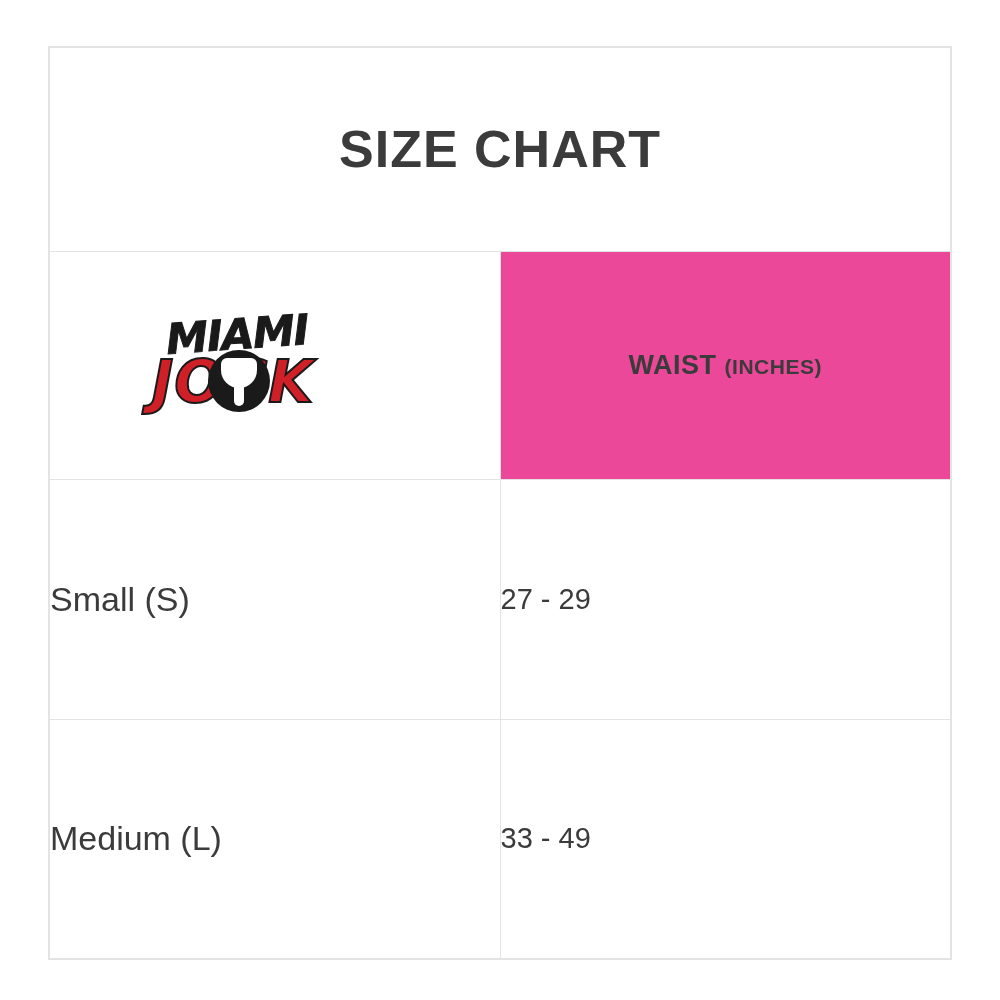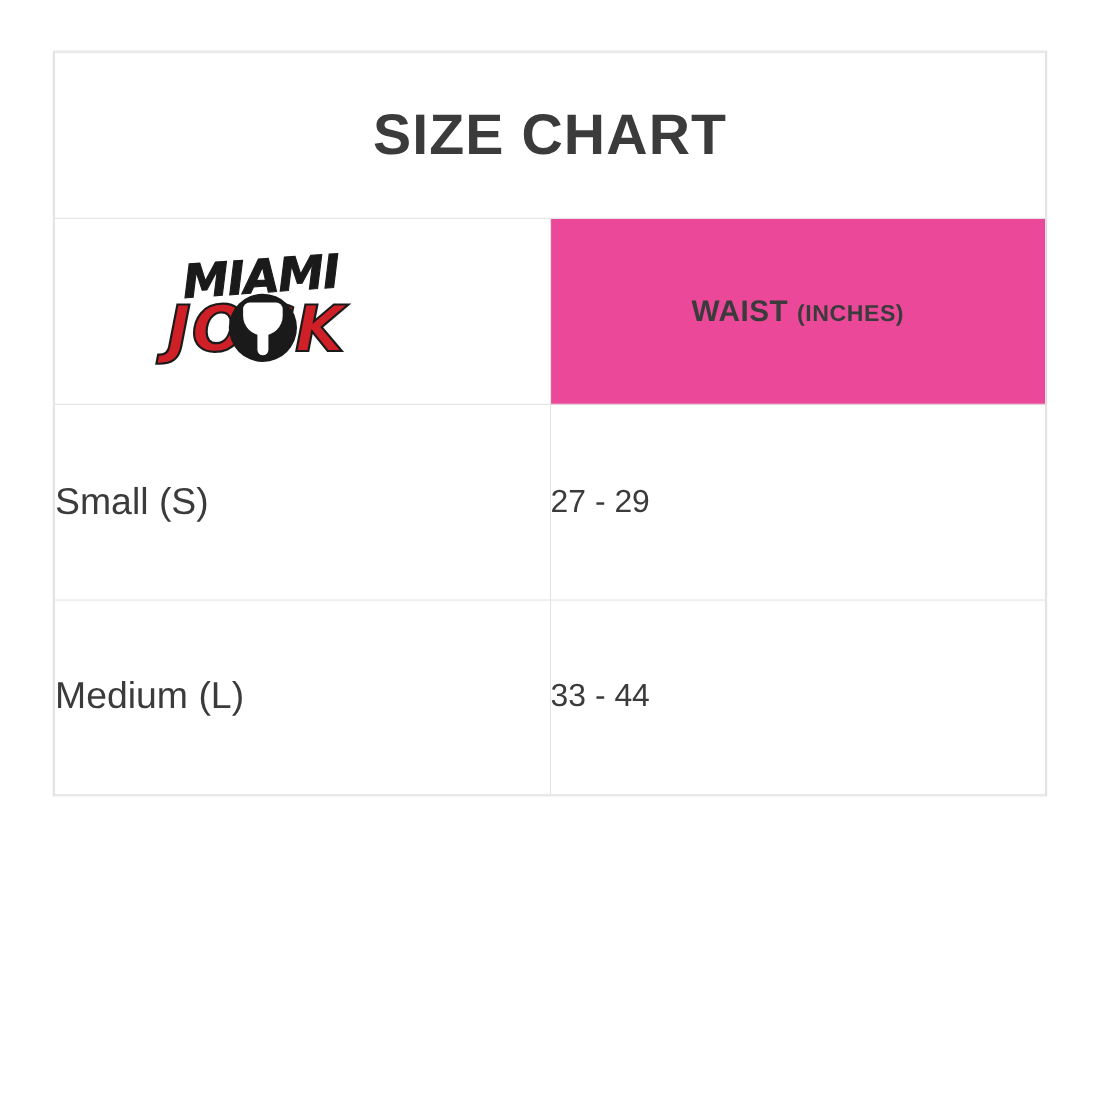--- a/index.html
+++ b/index.html
@@ -17,21 +17,21 @@
     height: 1000px;
     background: #ffffff;
     box-sizing: border-box;
   }
 
   .chart-wrap {
     position: absolute;
     left: 48px;
     top: 46px;
     width: 904px;
-    height: 678px;
+    height: 914px;
     box-sizing: border-box;
     border: 1px solid #e3e3e3;
     background: #ffffff;
   }
 
   table.size-chart {
     width: 100%;
     height: 100%;
     border-collapse: collapse;
     table-layout: fixed;
@@ -174,18 +174,18 @@
           <td class="waist-cell">
             <span>WAIST </span><span class="unit">(INCHES)</span>
           </td>
         </tr>
         <tr>
           <td class="size-cell">Small (S)</td>
           <td class="value-cell">27 - 29</td>
         </tr>
         <tr>
           <td class="size-cell">Medium (L)</td>
-          <td class="value-cell">33 - 44</td>
+          <td class="value-cell">33 - 49</td>
         </tr>
       </tbody>
     </table>
   </div>
 </div>
 
 </body></html>

